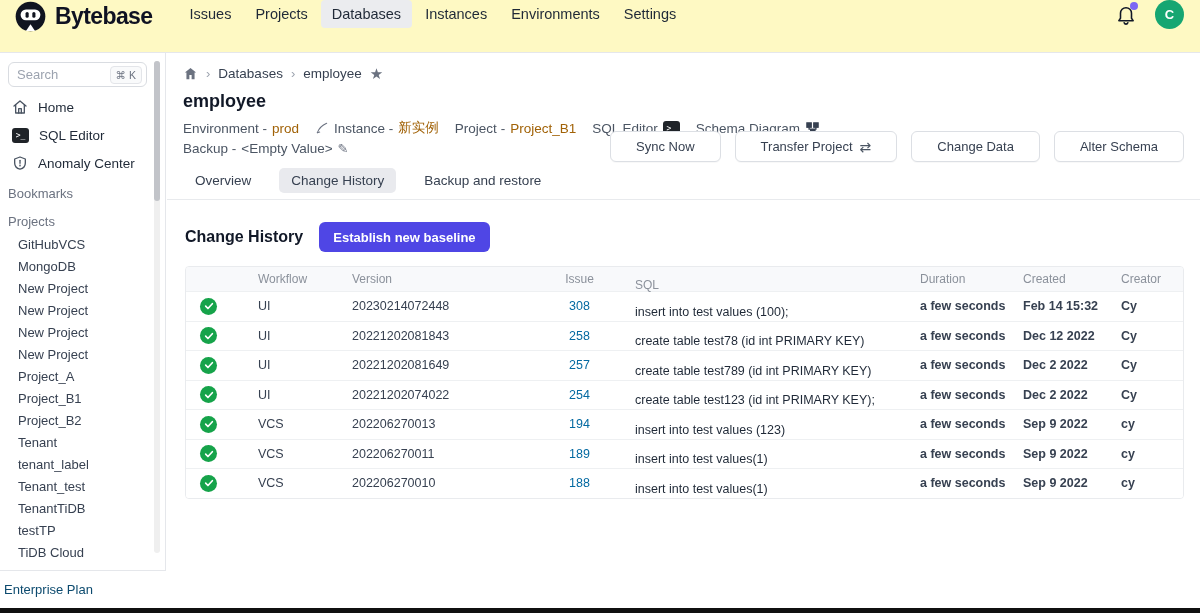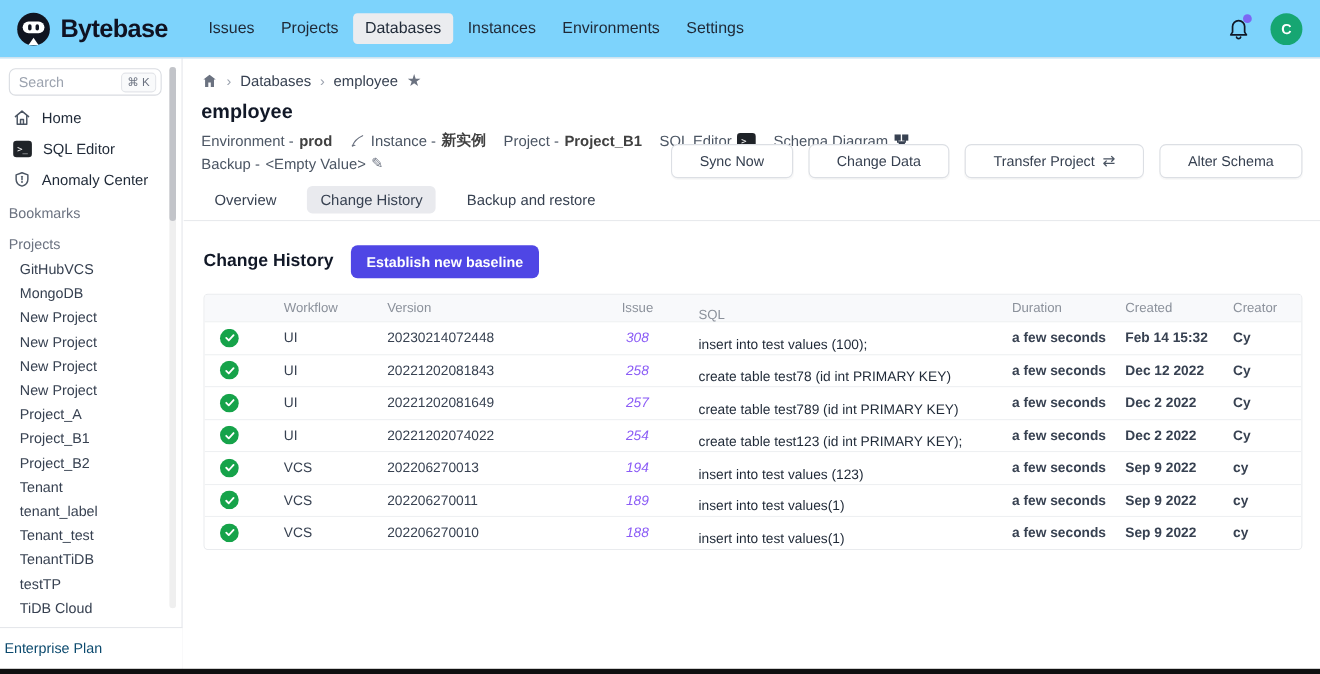--- a/index.html
+++ b/index.html
@@ -3,22 +3,22 @@
 <meta charset="utf-8">
 <style>
   * { margin:0; padding:0; box-sizing:border-box; }
   html,body { width:1200px; height:613px; }
   body {
     font-family:"Liberation Sans","DejaVu Sans",sans-serif;
     background:#ffffff; color:#1f2937; position:relative; overflow:hidden;
   }
   
   .topbar { position:absolute; top:0; left:0; right:0; height:53px;
-    border-bottom:1px solid #e5e7eb; display:flex; align-items:center;
-    padding:0 16px 0 14px; background:#7dd3fc; z-index:10; }
+    border-bottom:1px solid #e5e7eb; display:flex; align-items:flex-start;
+    padding:0 16px 0 14px; background:#fef9c3; z-index:10; }
   .brand { display:flex; align-items:center; gap:8px; cursor:pointer; }
   .brand-name { font-size:23px; font-weight:800; letter-spacing:-0.6px; color:#0f1222; }
   .topnav { display:flex; align-items:center; margin-left:26px; gap:2px; }
   .topnav-item { font-size:14.5px; font-weight:500; color:#1f2937;
     padding:6px 11px; border-radius:4px; cursor:pointer; white-space:nowrap; }
   .topnav-item.active { background:#ebecef; }
   .topbar-right { margin-left:auto; display:flex; align-items:center; gap:18px; }
   .bell-wrap { position:relative; width:22px; height:22px; cursor:pointer; }
   .bell-dot { position:absolute; top:-2px; right:-1px; width:8px; height:8px;
     border-radius:50%; background:#7c66f4; }
@@ -57,21 +57,21 @@
     font-size:13.5px; color:#374151; }
   .crumb-sep { color:#9ca3af; font-size:13px; }
   .crumb-link { cursor:pointer; }
   .star-icon { color:#6b7280; font-size:15px; cursor:pointer; line-height:1; }
   .page-head { position:relative; padding:10px 16px 0 16px; }
   .page-title { font-size:18px; font-weight:700; color:#111827; }
   .meta-line { display:flex; gap:6px; flex-wrap:wrap;
     margin-top:7px; font-size:13.5px; color:#4b5563; }
   .meta-line.second { margin-top:4px; }
   .meta-seg { display:flex; align-items:center; gap:5px; margin-right:10px; }
-  .meta-link { color:#404040; cursor:pointer;font-weight:bold; }
+  .meta-link { color:#a16207; cursor:pointer; }
   .term-icon { width:17px; height:15px; background:#1f2328; border-radius:3px;
     color:#fff; font-size:8px; font-family:"DejaVu Sans Mono",monospace;
     display:inline-flex; align-items:center; justify-content:center; cursor:pointer; }
   .pencil-icon { color:#6b7280; font-size:13px; cursor:pointer; }
   .head-actions { position:absolute; top:50px; right:16px; display:flex; gap:14px; }
   .btn { height:31px; border:1px solid #dcdfe4; background:#fff; border-radius:6px;
     padding:0 25px; font-size:13px; font-weight:500; color:#374151; cursor:pointer;
     display:inline-flex; align-items:center; gap:7px; font-family:inherit;
     box-shadow:0 1px 1px rgba(0,0,0,0.03); white-space:nowrap; }
   .transfer-glyph { font-size:14px; color:#4b5563; }
@@ -95,21 +95,21 @@
   .t-cell { padding-left:16px; font-size:12.5px; color:#374151; white-space:nowrap;
     overflow:hidden; text-overflow:ellipsis; }
   .c-status { width:56px; padding-left:14px; display:flex; align-items:center; }
   .c-workflow { width:94px; }
   .c-version { width:188px; }
   .c-issue { width:95px;text-align:center; }
   .c-sql { flex:1; color:#1f2937;margin-top:11px; }
   .c-duration { width:103px; font-weight:600; }
   .c-created { width:98px; font-weight:600; }
   .c-creator { width:78px; font-weight:600; }
-  .issue-link { color:#8b5cf6; cursor:pointer;font-style:italic; }
+  .issue-link { color:#0369a1; cursor:pointer; }
   .check-circle { width:17px; height:17px; border-radius:50%; background:#16a34a;
     display:flex; align-items:center; justify-content:center; }
   .bottom-bar { position:absolute; left:0; right:0; bottom:0; height:5px;
     background:#101010; z-index:50; }
   svg.ico { display:block; }
 </style>
 </head>
 <body>
 
 <header class="topbar">
@@ -272,25 +272,25 @@
         <span>&lt;Empty Value&gt;</span>
         <span class="pencil-icon">✎</span>
       </span>
     </div>
 
     <div class="head-actions">
       <button class="btn">
         <span>Sync Now</span>
       </button>
       <button class="btn">
-        <span>Change Data</span>
+        <span>Transfer Project</span>
+        <span class="transfer-glyph">⇄</span>
       </button>
       <button class="btn">
-        <span>Transfer Project</span>
-        <span class="transfer-glyph">⇄</span>
+        <span>Change Data</span>
       </button>
       <button class="btn">
         <span>Alter Schema</span>
       </button>
     </div>
   </div>
 
   <div class="tabs-wrap">
     <span class="tab">Overview</span>
     <span class="tab active">Change History</span>

